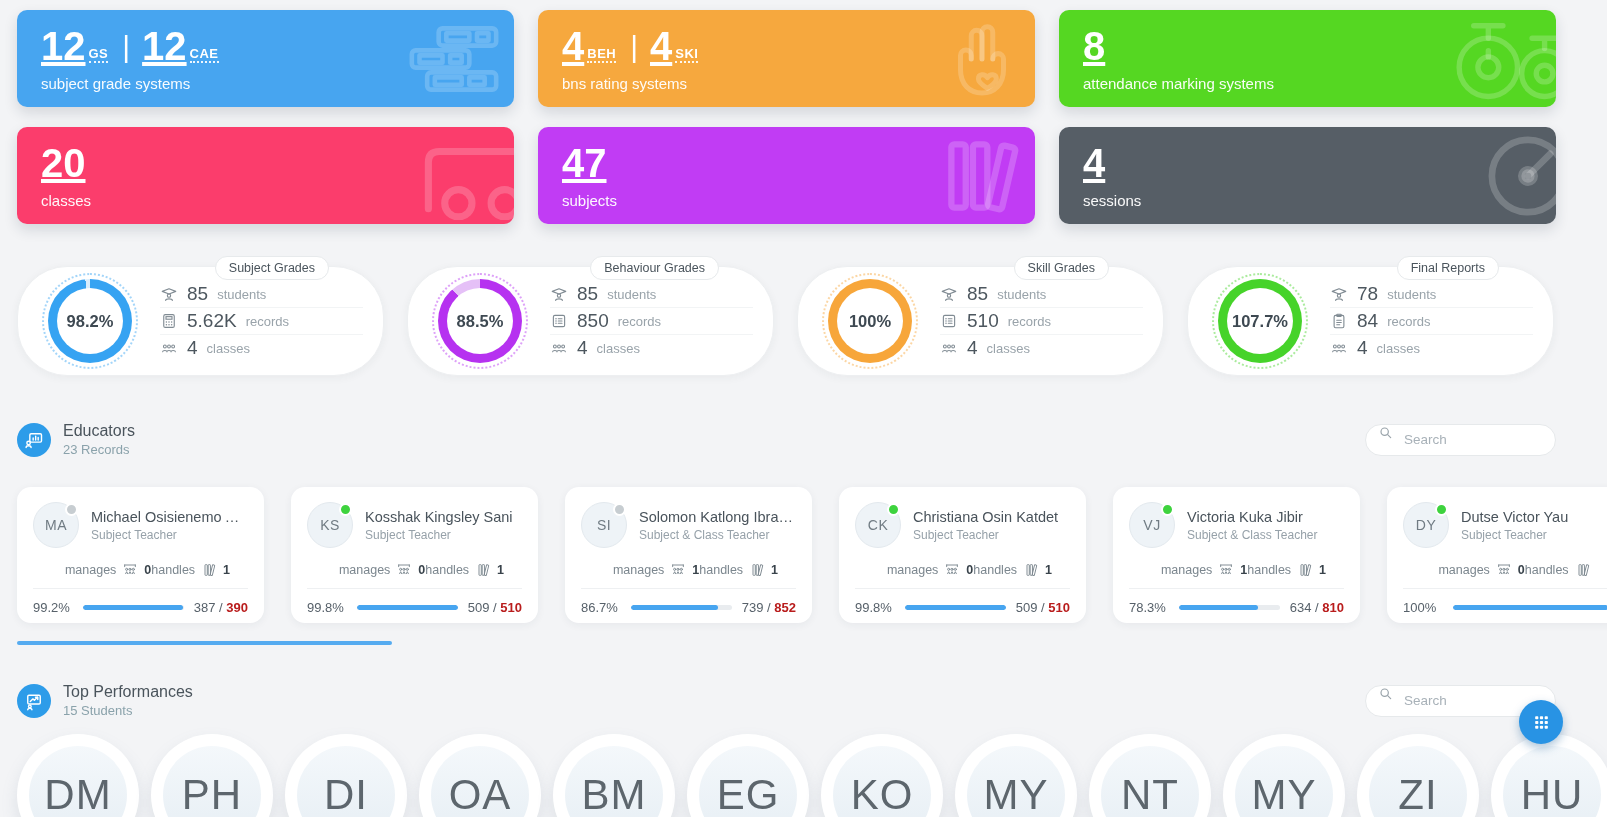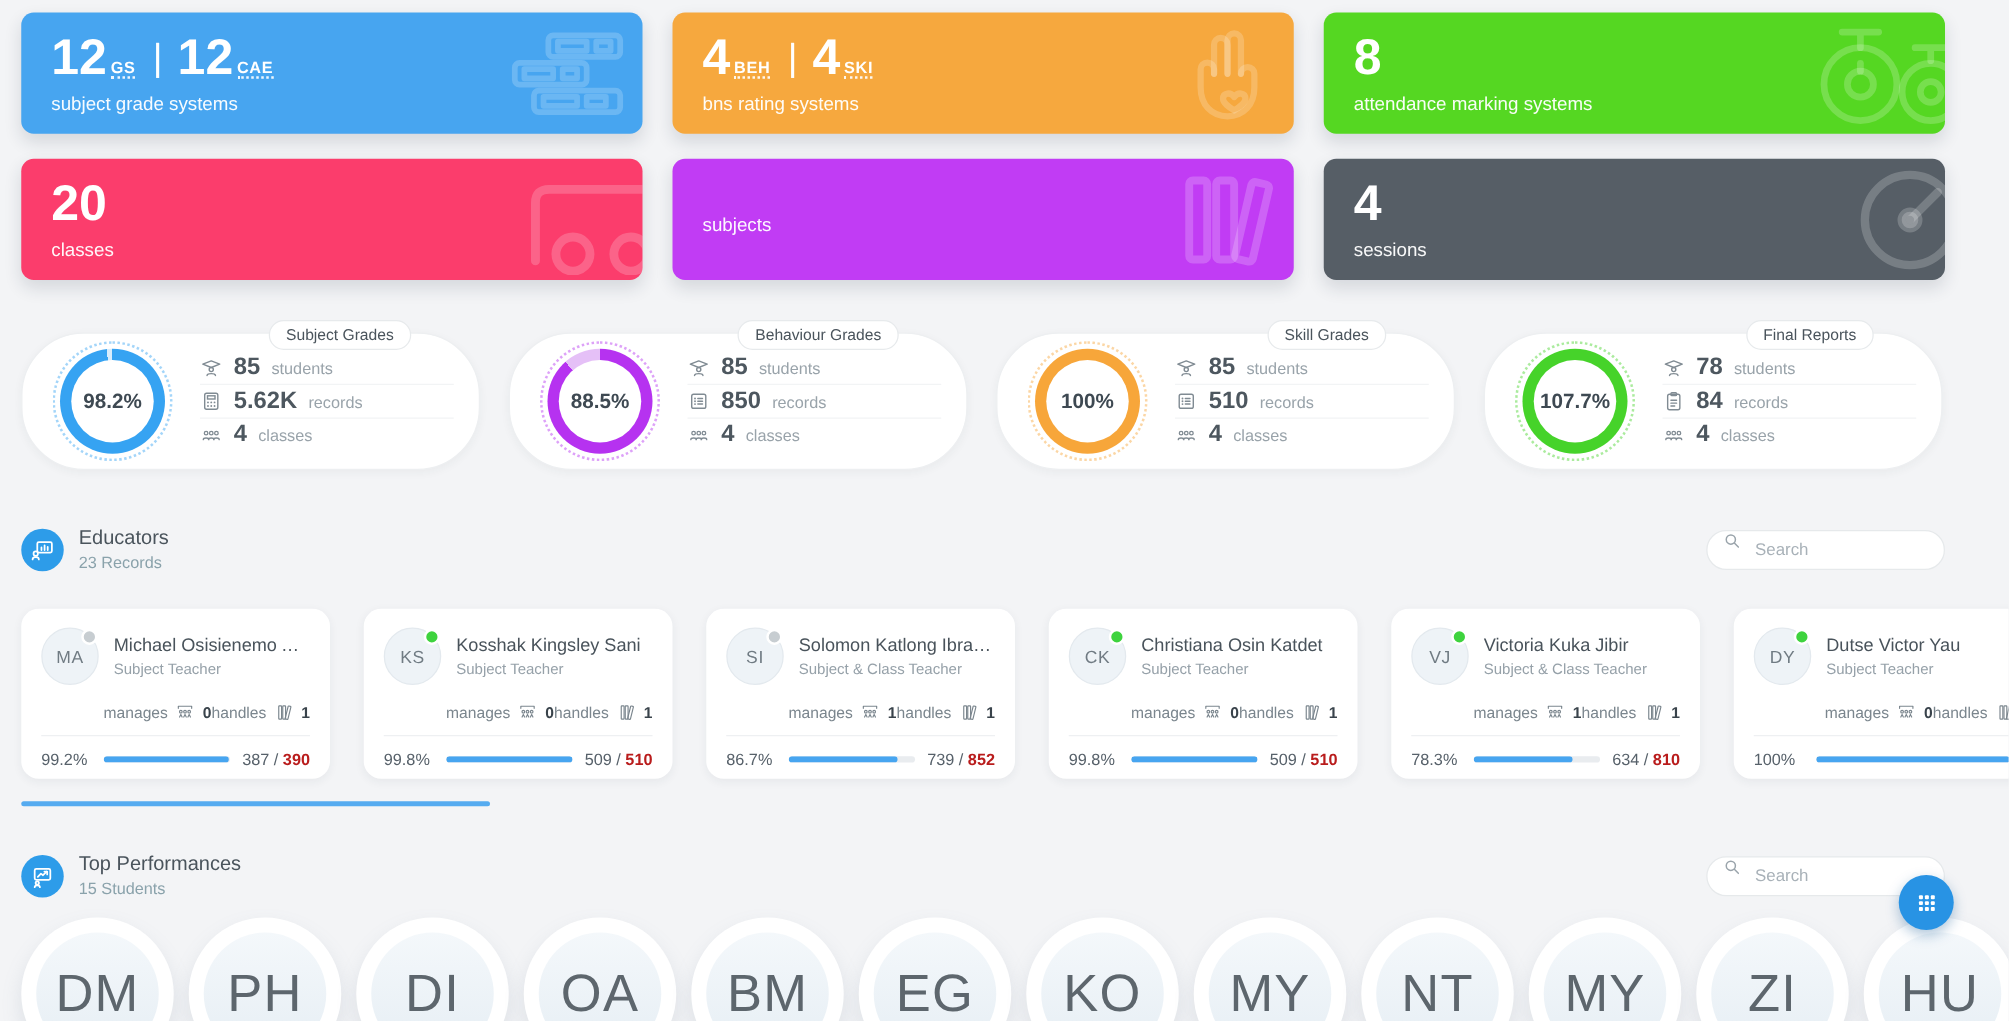--- a/index.html
+++ b/index.html
@@ -7,21 +7,21 @@
   #root{position:relative;width:1607px;height:817px;overflow:hidden;background:#f3f4f6;}
   .page{padding:10px 51px 0 17px;}
 
   
   .cards-row{display:flex;gap:24px;}
   .cards-row.second{margin-top:20px;}
   .stat-card{position:relative;width:497px;height:97px;border-radius:10px;color:#fff;
     padding:12px 24px;box-sizing:border-box;overflow:hidden;display:flex;flex-direction:column;
     justify-content:center;box-shadow:0 6px 14px rgba(31,45,61,.14);}
   .stat-nums{display:flex;align-items:flex-end;line-height:1;}
-  .num{font-size:40px;font-weight:700;}
+  .num{font-size:40px;font-weight:700;text-decoration:underline;}
   .sub{font-size:13px;font-weight:700;margin:0 2px 3px 3px;padding-bottom:1px;
     border-bottom:2px dotted rgba(255,255,255,.9);letter-spacing:.5px;}
   .sep{font-size:30px;font-weight:400;margin:0 12px 4px;}
   .stat-label{margin-top:9px;font-size:15px;color:rgba(255,255,255,.96);}
   .stat-icon{position:absolute;top:50%;transform:translateY(-50%);color:rgba(255,255,255,.20);}
 
   
   .grades-row{display:flex;gap:23px;margin-top:42px;}
   .grade-card{position:relative;width:367px;height:110px;background:#fff;border-radius:50px;
     border:1px solid #edeff1;box-shadow:0 2px 8px rgba(40,50,60,.05);
@@ -30,21 +30,21 @@
     border-radius:14px;padding:4px 13px;font-size:12.5px;color:#4a545c;white-space:nowrap;}
   .donut{position:relative;width:96px;height:96px;flex:none;}
   .donut-ticks{position:absolute;inset:0;border-radius:50%;border:2px dotted #ccc;opacity:.45;}
   .donut-ring{position:absolute;inset:6px;border-radius:50%;background:#eee;}
   .donut-hole{position:absolute;inset:15px;border-radius:50%;background:#fff;}
   .donut-pct{position:absolute;inset:0;display:flex;align-items:center;justify-content:center;
     font-size:16.5px;font-weight:600;color:#3e4952;}
   .grade-stats{flex:1;margin-left:22px;margin-right:20px;}
   .g-row{display:flex;align-items:center;gap:9px;height:26px;color:#808b93;}
   .g-row + .g-row{border-top:1px solid #f2f4f5;}
-  .g-val{font-size:19px;font-weight:700;color:#4d575f;}
+  .g-val{font-size:19px;font-weight:400;color:#4d575f;}
   .g-unit{font-size:13px;color:#99a3aa;}
 
   
   .section-head{display:flex;align-items:center;justify-content:space-between;}
   .section-head.educators{margin-top:46px;}
   .section-head.performances{margin-top:38px;}
   .sec-left{display:flex;align-items:center;gap:12px;}
   .section-icon{width:34px;height:34px;border-radius:50%;background:#2d9ce9;display:flex;
     align-items:center;justify-content:center;color:#fff;flex:none;}
   .section-title{font-size:16px;color:#4a545c;}
@@ -61,21 +61,21 @@
     box-shadow:0 2px 8px rgba(40,50,60,.06);padding:15px 16px 12px;box-sizing:border-box;}
   .edu-top{display:flex;align-items:center;gap:12px;}
   .edu-avatar{position:relative;width:44px;height:44px;border-radius:50%;background:#eef3f7;
     border:1px solid #e3e9ee;display:flex;align-items:center;justify-content:center;flex:none;
     font-size:14px;color:#707b83;letter-spacing:.5px;}
   .edu-dot{position:absolute;top:0;right:0;width:9px;height:9px;border-radius:50%;
     border:2px solid #fff;background:#c7cdd1;}
   .edu-id{min-width:0;}
   .edu-name{font-size:14.5px;color:#49535b;white-space:nowrap;overflow:hidden;text-overflow:ellipsis;}
   .edu-role{font-size:12px;color:#96a1a9;margin-top:3px;}
-  .edu-stats{display:flex;justify-content:flex-end;align-items:center;margin-top:14px;
+  .edu-stats{display:flex;justify-content:center;align-items:center;margin-top:14px;
     font-size:12.5px;color:#7b868e;margin-left:14px;}
   .edu-stat{display:flex;align-items:center;gap:6px;}
   .edu-stat b{color:#39434b;}
   .edu-divider{border-top:1px solid #eef0f2;margin-top:10px;}
   .edu-progress{display:flex;align-items:center;gap:10px;margin-top:11px;font-size:13px;color:#57616a;}
   .edu-pct{min-width:40px;}
   .bar{flex:1;height:5px;background:#e9ecef;border-radius:3px;overflow:hidden;}
   .fill{height:100%;width:0;background:#47a5f0;border-radius:3px;}
   .frac{white-space:nowrap;}
   .frac b{color:#b91c1c;}
@@ -302,20 +302,23 @@
       <div class="stat-card" style="background: rgb(251, 61, 108);">
         <div class="stat-nums">
           <span class="num">20</span>
         </div>
         <div class="stat-label">classes</div>
         <svg class="stat-icon" style="right:-18px" width="120" height="88">
             <use href="#i-bus"></use>
           </svg>
       </div>
       <div class="stat-card" style="background: rgb(193, 60, 244);">
+        <div class="stat-nums">
+          <span class="num">47</span>
+        </div>
         <div class="stat-label">subjects</div>
         <svg class="stat-icon" style="right:6px" width="92" height="92">
             <use href="#i-bookslg"></use>
           </svg>
       </div>
       <div class="stat-card" style="background: rgb(86, 94, 102);">
         <div class="stat-nums">
           <span class="num">4</span>
         </div>
         <div class="stat-label">sessions</div>

